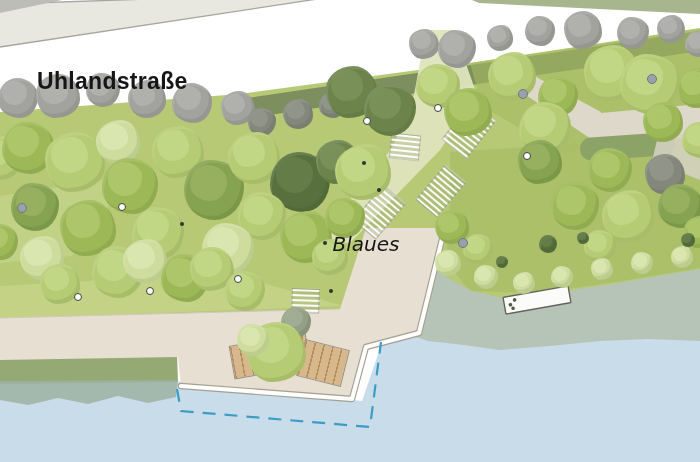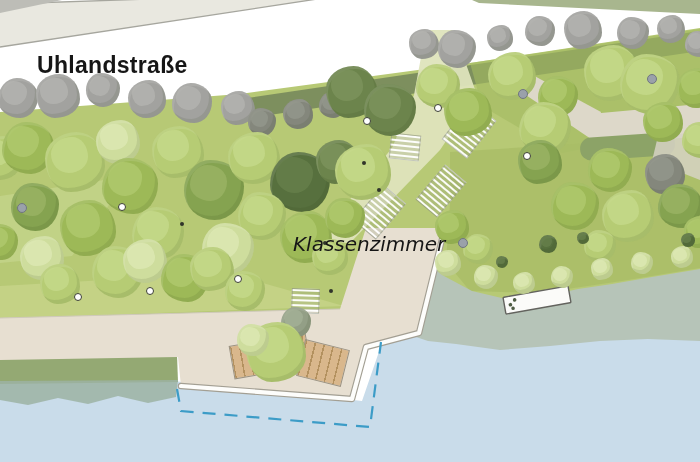--- a/index.html
+++ b/index.html
@@ -10,21 +10,21 @@
   .tree{position:absolute;box-shadow:inset -3px -4px 0 rgba(40,60,20,.10),inset 2px 3px 0 rgba(255,255,255,.10);}
   .tree .crown{position:absolute;left:10%;top:8%;width:62%;height:60%;opacity:.8;}
   .stair{position:absolute;border:1px solid rgba(140,145,125,.55);
          background:repeating-linear-gradient(90deg,rgba(255,255,255,.95) 0 2px,rgba(150,160,130,.28) 2px 5px);}
   .marker{position:absolute;border-radius:50%;box-sizing:border-box;}
   .m-white{width:8px;height:8px;background:#ffffff;border:1.6px solid #3c3f35;}
   .m-gray{width:10px;height:10px;background:#9aa1aa;border:1.6px solid #707680;}
   .m-black{width:4px;height:4px;background:#30342a;}
   .deck-planks{position:absolute;box-sizing:border-box;}
   .label{position:absolute;color:#161616;white-space:nowrap;}
-  .label-street{left:37px;top:52px;font-size:23px;font-weight:600;letter-spacing:.3px;
+  .label-street{left:37px;top:68px;font-size:23px;font-weight:600;letter-spacing:.3px;
                 font-family:"Liberation Sans",sans-serif;}
   .label-classroom{left:293px;top:231px;width:146px;text-align:center;font-style:italic;
                    font-size:20px;line-height:27px;white-space:nowrap;}
   .label-deck{left:186px;top:348px;font-style:italic;font-size:20px;}
 </style>
 </head>
 <body>
 
 <div class="canvas">
 
@@ -338,16 +338,16 @@
       <div class="marker m-black" style="left: 323px; top: 241px;"></div>
       <div class="marker m-black" style="left: 180px; top: 222px;"></div>
     </div>
 
   <svg class="ground" width="700" height="462" viewBox="0 0 700 462" style="pointer-events:none">
     <polyline points="177,389 181,411 370,427 381,342" fill="none" stroke="#3c9cc7" stroke-width="2.2" stroke-dasharray="13 9"></polyline>
   </svg>
 
   <div class="label label-street">Uhlandstraße</div>
   <div class="label-classroom label">
-    <div>Klassenzimmer</div>
+    <div>Blaues</div>
   </div>
 
 </div>
 
 </body></html>

